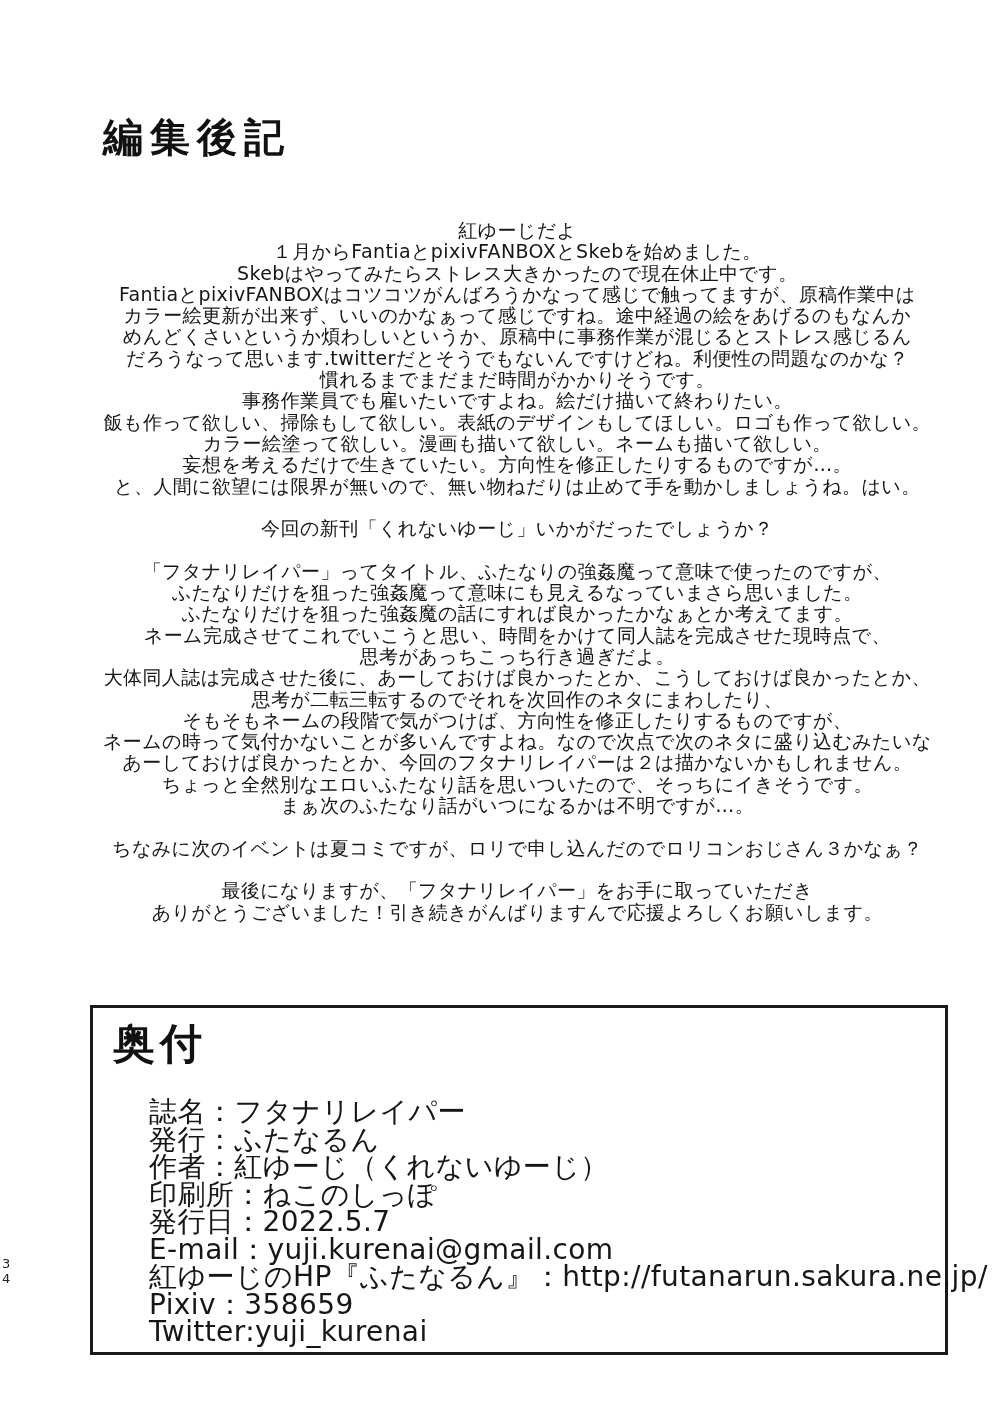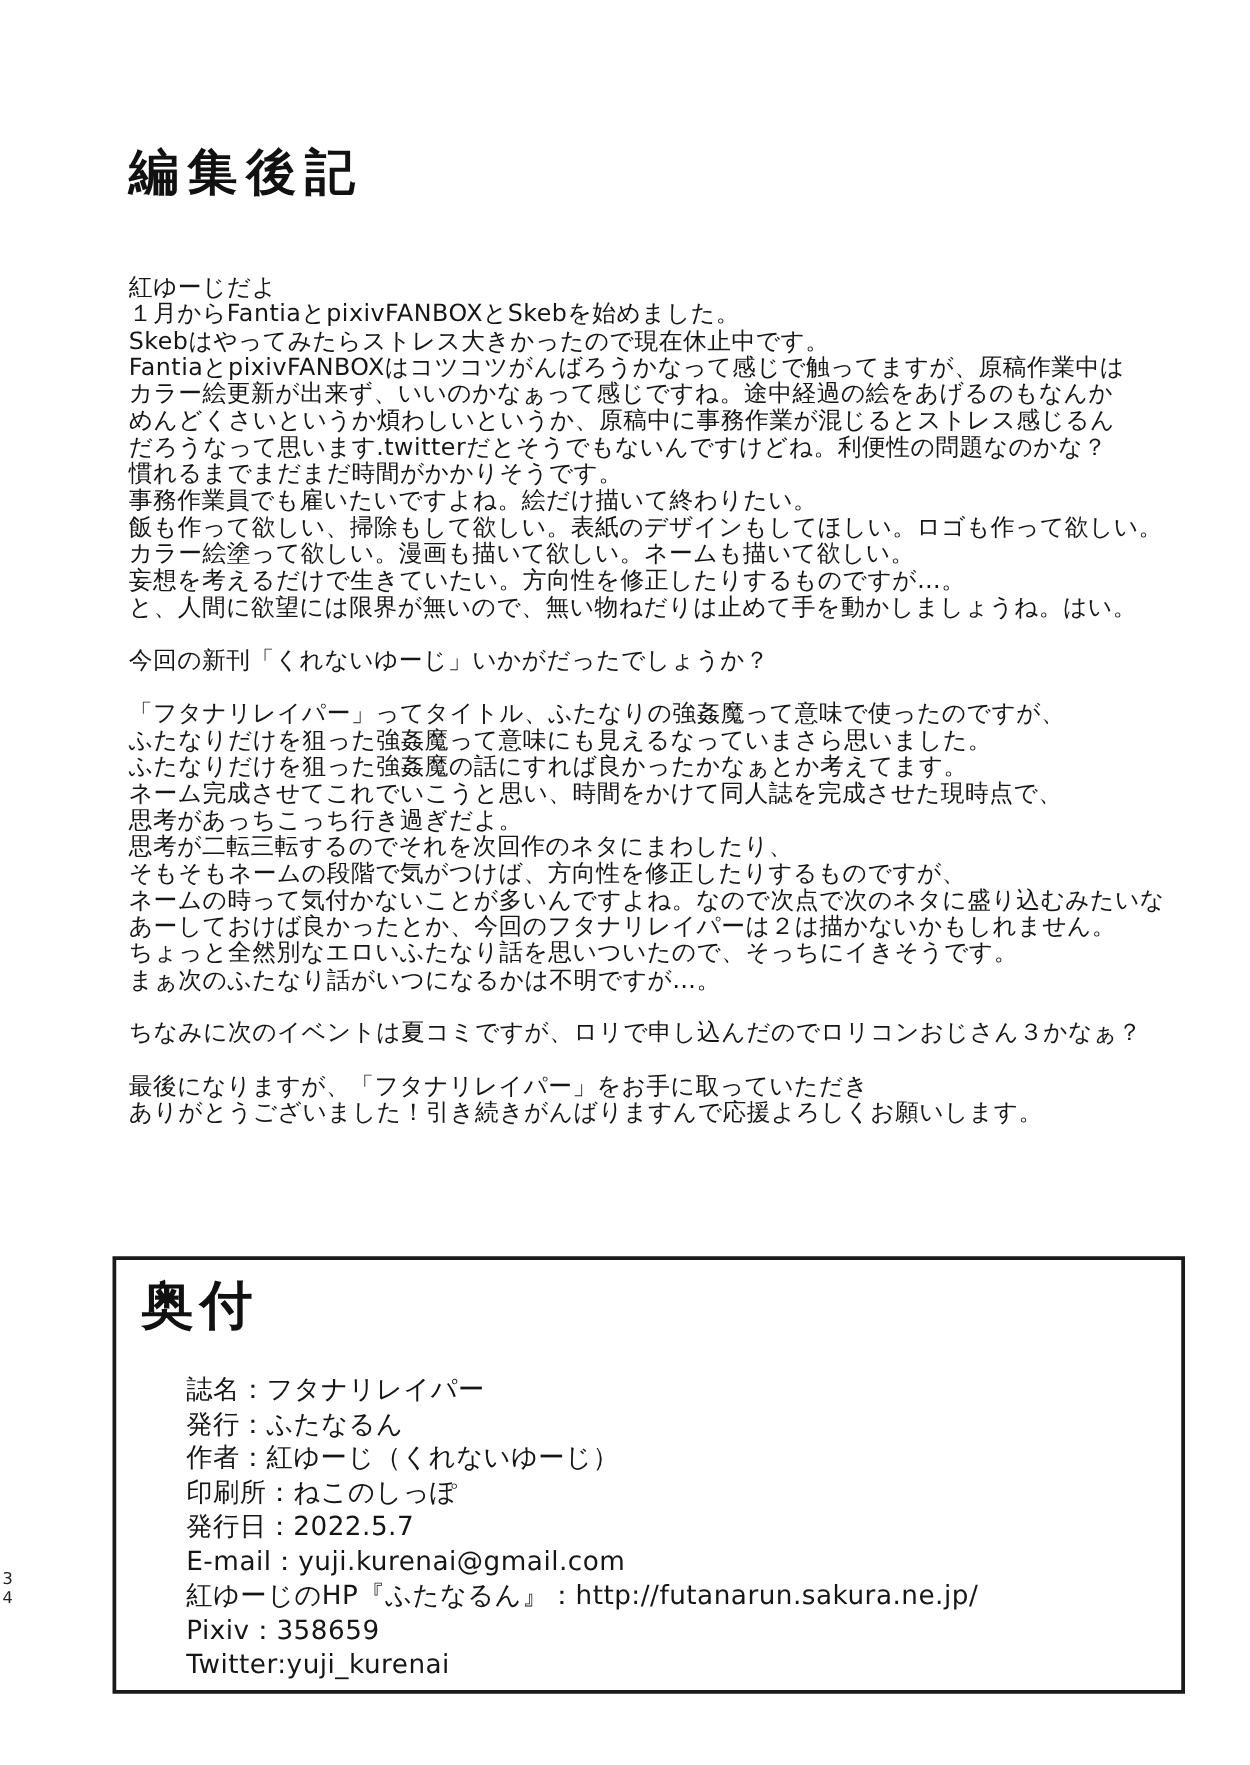--- a/index.html
+++ b/index.html
@@ -29,20 +29,21 @@
   }
   .afterword-body {
     position: absolute;
     left: 103px;
     top: 220px;
     font-size: 19px;
     line-height: 21.3px;
     letter-spacing: 0.4px;
     color: #161616;
     white-space: nowrap;
+    text-align: center;
   }
   .afterword-paragraph {
     margin: 0 0 21.3px 0;
   }
   .afterword-paragraph:last-child {
     margin-bottom: 16px;
   }
   .afterword-line {
     white-space: nowrap;
   }
@@ -58,21 +59,21 @@
   }
   .colophon-heading {
     margin: 8px 0 0 20px;
     font-size: 42px;
     font-weight: bold;
     letter-spacing: 5px;
     color: #111111;
   }
   .colophon-items {
     margin: 26px 0 0 56px;
-    font-size: 21px;
+    font-size: 28px;
     line-height: 27.5px;
     letter-spacing: 0.4px;
     color: #161616;
   }
   .colophon-item {
     white-space: nowrap;
   }
   .page-number {
     position: absolute;
     left: 2px;
@@ -110,20 +111,21 @@
     <div class="afterword-paragraph">
       <div class="afterword-line">今回の新刊「くれないゆーじ」いかがだったでしょうか？</div>
     </div>
 
     <div class="afterword-paragraph">
       <div class="afterword-line">「フタナリレイパー」ってタイトル、ふたなりの強姦魔って意味で使ったのですが、</div>
       <div class="afterword-line">ふたなりだけを狙った強姦魔って意味にも見えるなっていまさら思いました。</div>
       <div class="afterword-line">ふたなりだけを狙った強姦魔の話にすれば良かったかなぁとか考えてます。</div>
       <div class="afterword-line">ネーム完成させてこれでいこうと思い、時間をかけて同人誌を完成させた現時点で、</div>
       <div class="afterword-line">思考があっちこっち行き過ぎだよ。</div>
+      <div class="afterword-line">大体同人誌は完成させた後に、あーしておけば良かったとか、こうしておけば良かったとか、</div>
       <div class="afterword-line">思考が二転三転するのでそれを次回作のネタにまわしたり、</div>
       <div class="afterword-line">そもそもネームの段階で気がつけば、方向性を修正したりするものですが、</div>
       <div class="afterword-line">ネームの時って気付かないことが多いんですよね。なので次点で次のネタに盛り込むみたいな</div>
       <div class="afterword-line">あーしておけば良かったとか、今回のフタナリレイパーは２は描かないかもしれません。</div>
       <div class="afterword-line">ちょっと全然別なエロいふたなり話を思いついたので、そっちにイきそうです。</div>
       <div class="afterword-line">まぁ次のふたなり話がいつになるかは不明ですが…。</div>
     </div>
 
     <div class="afterword-paragraph">
       <div class="afterword-line">ちなみに次のイベントは夏コミですが、ロリで申し込んだのでロリコンおじさん３かなぁ？</div>

